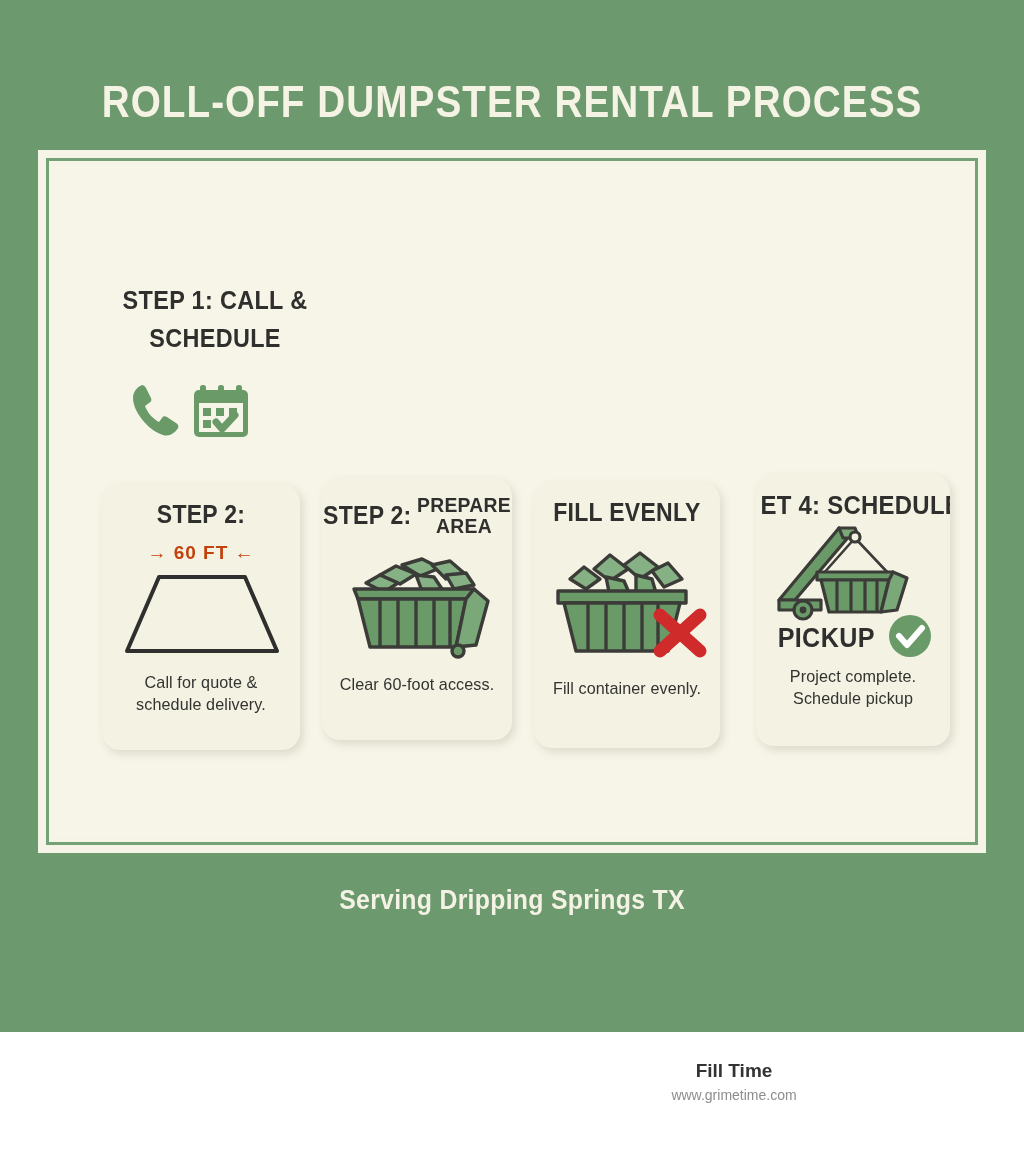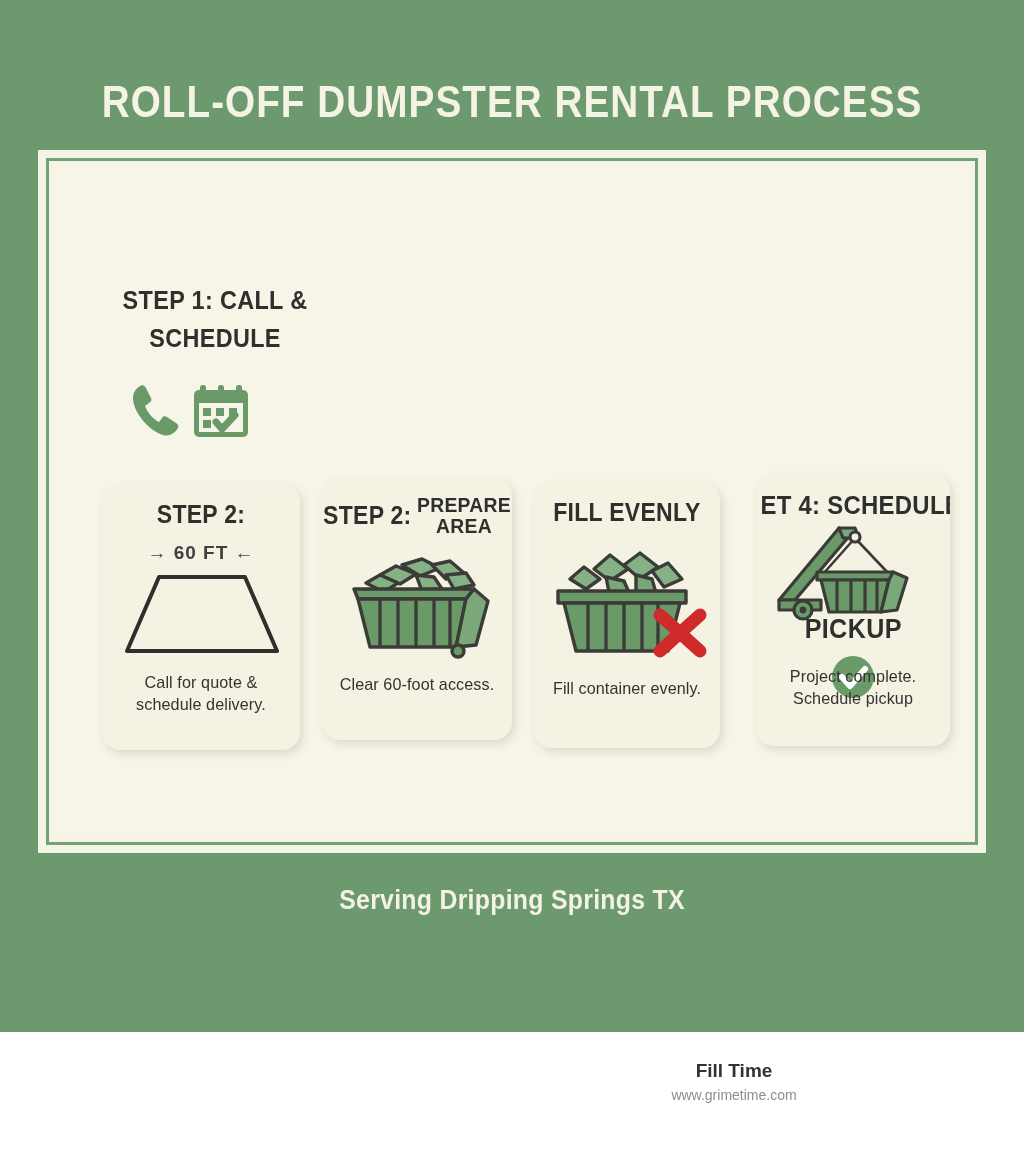--- a/index.html
+++ b/index.html
@@ -155,36 +155,35 @@
     display: flex;
     align-items: center;
     justify-content: center;
   }
 
   .dim-label {
     position: absolute;
     left: 0; top: 58px;
     width: 100%;
     text-align: center;
-    color: #404040;
+    color: #c2410c;
     font-family: "Liberation Sans Narrow", "Liberation Sans", sans-serif;
     font-size: 19px;
     font-weight: bold;
     letter-spacing: 1px;
   }
 
   .pickup-row {
     position: absolute;
     left: 0; top: 140px;
     width: 100%;
     display: flex;
     align-items: center;
     justify-content: center;
     gap: 10px;
-    flex-direction: column;
   }
   .pickup-word {
     color: #2f2f2d;
     font-family: "Liberation Sans Narrow", "Liberation Sans", sans-serif;
     font-size: 27px;
     font-weight: bold;
     letter-spacing: 0.4px;
     transform: scaleX(0.93);
   }
 

